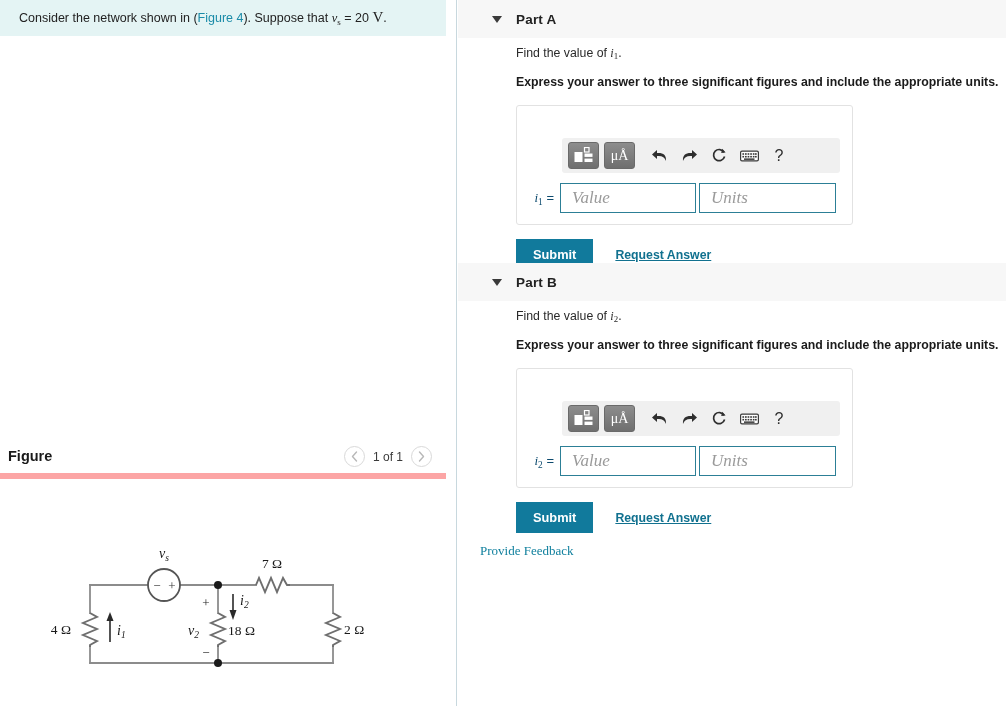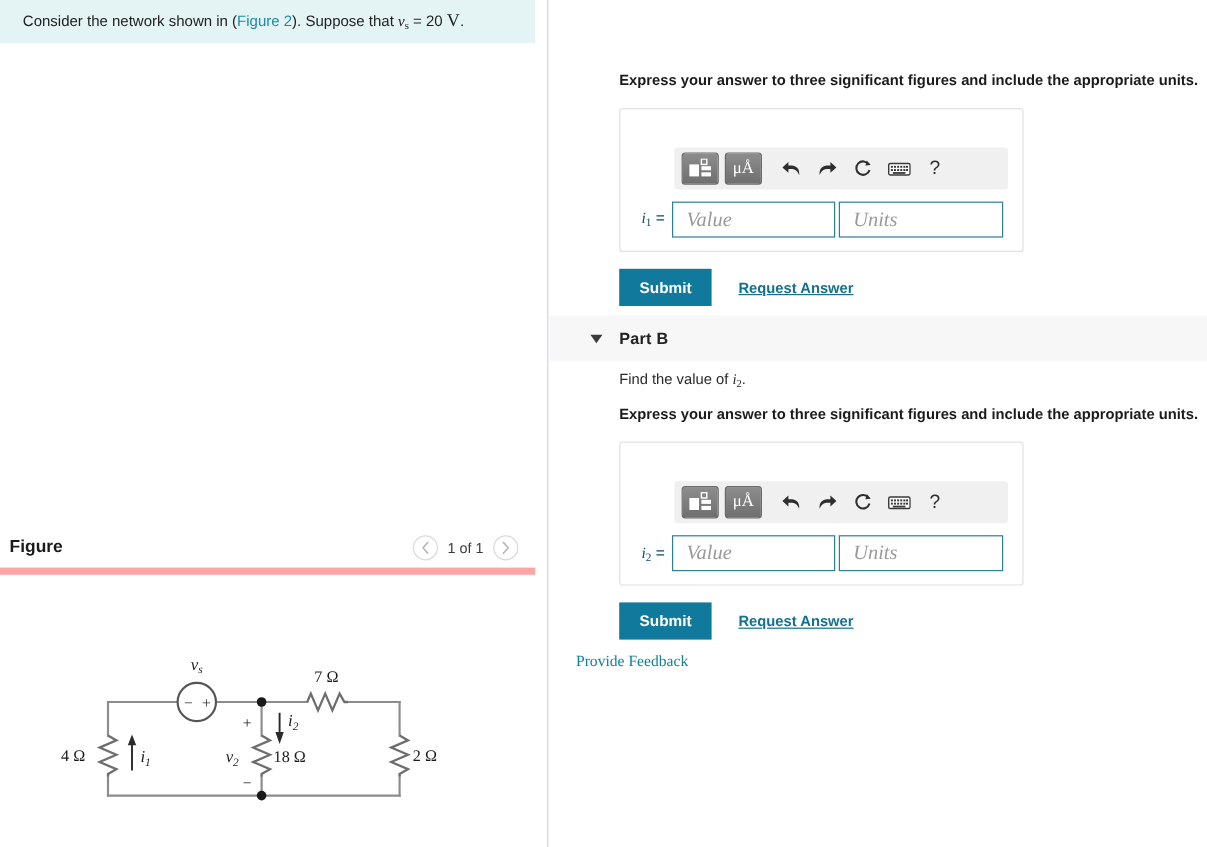--- a/index.html
+++ b/index.html
@@ -145,21 +145,21 @@
   }
 </style>
 </head>
 <body>
 
 <div id="root">
 
   <div id="left-pane">
 
     <div id="problem-statement">
-      <div class="txt"><span>Consider the network shown in (</span><span class="link-inline">Figure 2</span><span>). Suppose that </span><span class="mi">v</span><span class="subn">s</span><span> = 20 </span><span class="mu" style="font-size:15px">V</span><span>.</span></div>
+      <div class="txt"><span>Consider the network shown in (</span><span class="link-inline">Figure 4</span><span>). Suppose that </span><span class="mi">v</span><span class="subn">s</span><span> = 20 </span><span class="mu" style="font-size:15px">V</span><span>.</span></div>
     </div>
 
     <div id="figure-header">
       <div id="figure-title">Figure</div>
       <div id="figure-pager">
         <div class="pager-btn">
           <svg width="7" height="11" viewBox="0 0 7 11">
             <polyline points="5.5,1 1.5,5.5 5.5,10" fill="none" stroke="#b8b8b8" stroke-width="1.4" stroke-linecap="round" stroke-linejoin="round"></polyline>
           </svg>
         </div>
@@ -228,22 +228,27 @@
         <text x="344" y="144" font-family="Liberation Serif, serif" font-size="13.5" fill="#1a1a1a">2 Ω</text>
 
         <circle cx="218" cy="95" r="4" fill="#1a1a1a"></circle>
         <circle cx="218" cy="173" r="4" fill="#1a1a1a"></circle>
       </svg>
     </div>
   </div>
 
   <div id="right-pane">
 
+    <div class="part-header" style="top:0px">
+      <div class="caret"></div>
+      <div class="part-label">Part A</div>
+    </div>
 
     <div class="part-body" style="top:46px">
+      <div class="q-line"><span>Find the value of </span><span class="mi">i</span><span class="subn">1</span><span>.</span></div>
 
       <div class="q-instr">Express your answer to three significant figures and include the appropriate units.</div>
 
       <div class="answer-box">
         <div class="ans-toolbar">
           <div class="tb-btn">
             <svg class="tb-icon" width="20" height="17" viewBox="0 0 20 17">
               <rect x="0.5" y="5" width="8" height="10" fill="#fff"></rect>
               <rect x="10.5" y="0.5" width="4.5" height="4.5" fill="none" stroke="#fff" stroke-width="1.2"></rect>
               <rect x="10.5" y="6.5" width="8" height="3.4" fill="#fff"></rect>

